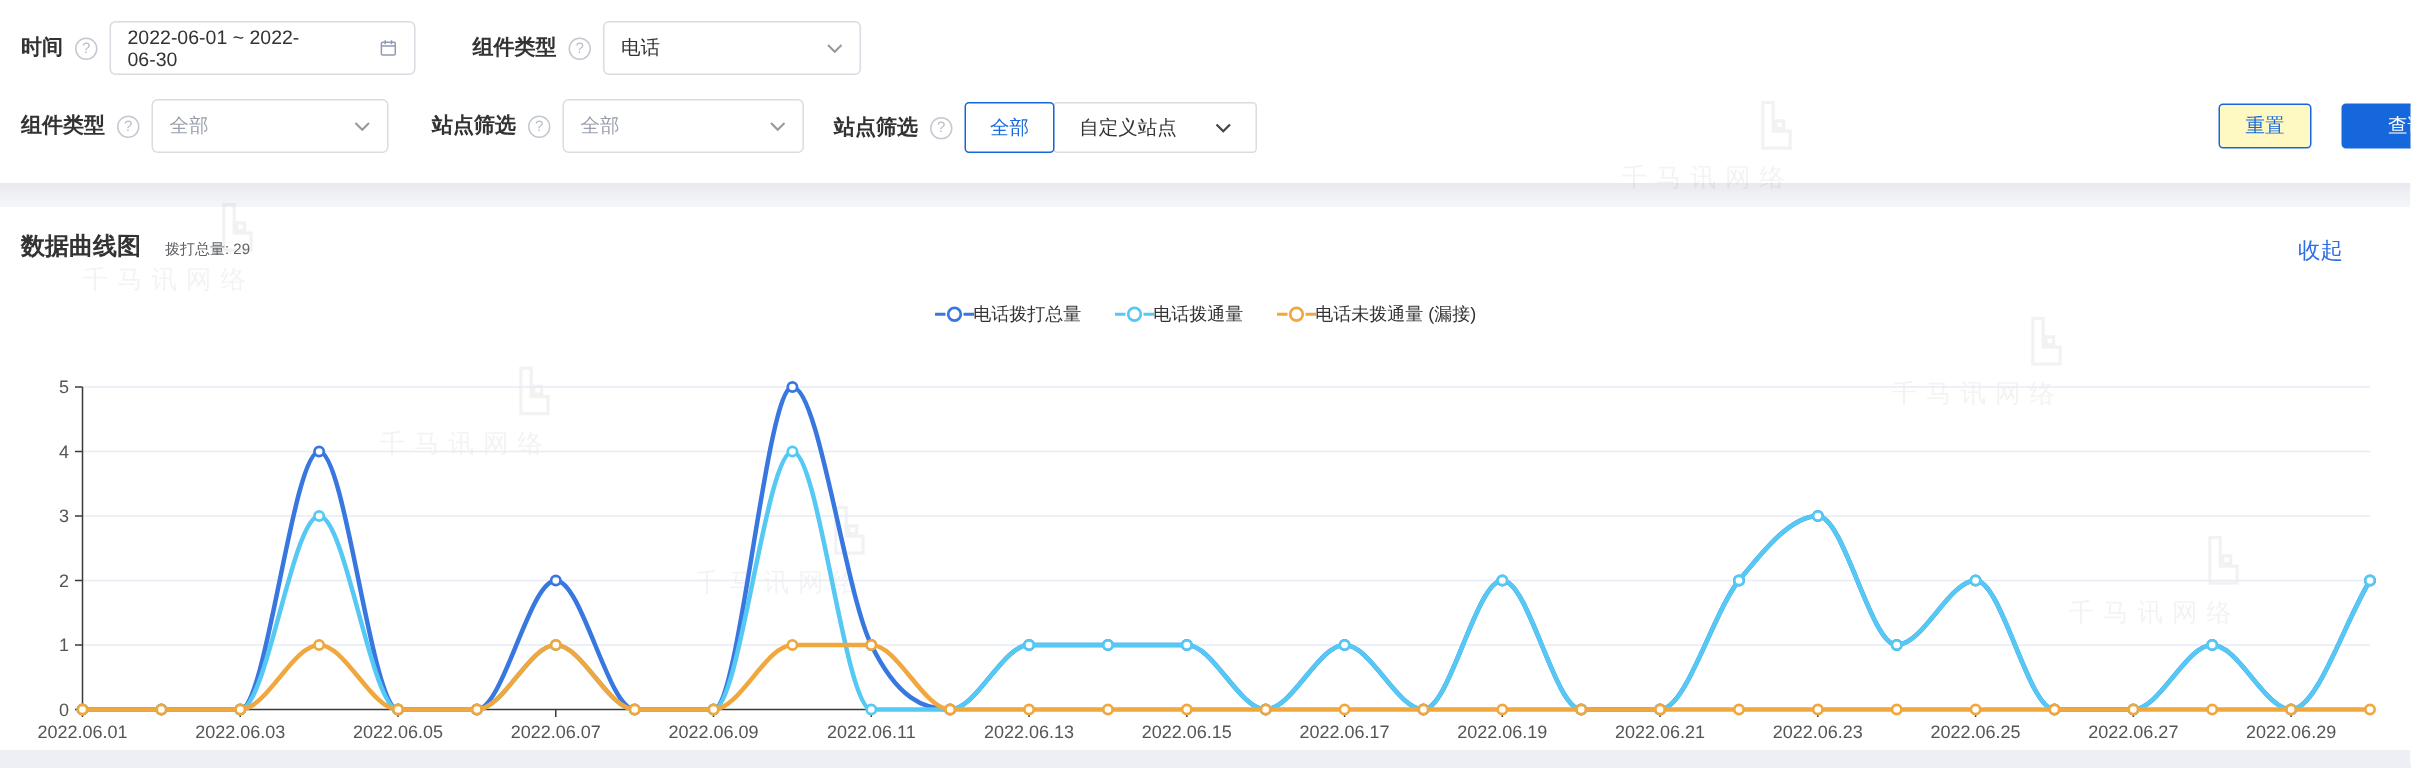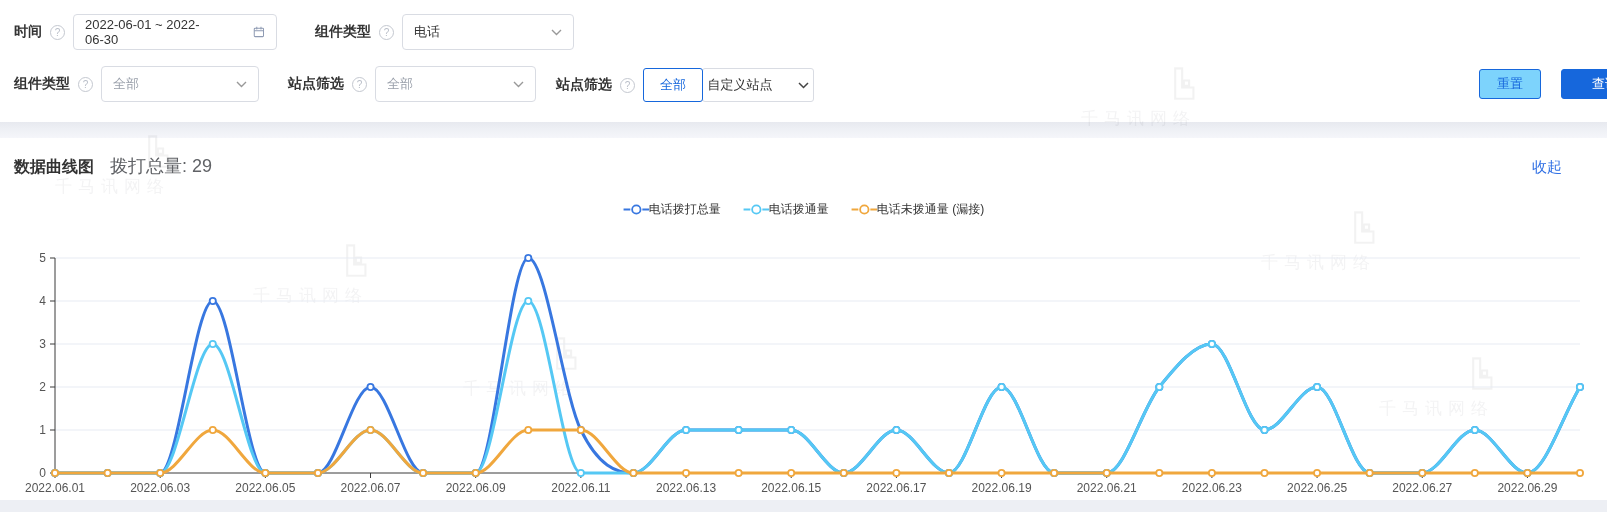--- a/index.html
+++ b/index.html
@@ -22,30 +22,30 @@
   .fgroup { position:absolute; z-index:3; display:flex; align-items:center; gap:8px; height:36px; }
   .flabel { font-size:14px; color:#333; font-weight:600; white-space:nowrap; }
   .help { width:15px; height:15px; border:1px solid #c4c8d0; border-radius:50%; color:#b9bec8;
     font-size:10px; line-height:13px; text-align:center; flex:0 0 auto; }
   .box { height:36px; border:1px solid #d9dce3; border-radius:4px; background:#fff;
     display:flex; align-items:center; justify-content:space-between; padding:0 11px; font-size:13px; color:#333;gap:44px; }
   .box.placeholder { color:#9aa0ab; }
   .seg { height:34px; border-radius:3px; background:#fff; display:flex; align-items:center;
     justify-content:center; font-size:13px; }
   .seg-all { width:60px; border:1px solid #1667dc; color:#1667dc; z-index:2; position:relative; }
-  .seg-custom { width:112px; border:1px solid #d9dce3; color:#333; margin-left:-1px; gap:25px;align-items:center; }
+  .seg-custom { width:136px; border:1px solid #d9dce3; color:#333; margin-left:-1px; gap:25px;align-items:center; }
   .btn { position:absolute; z-index:3; height:30px; border-radius:3px; font-size:13px;
     display:flex; align-items:center; justify-content:center; cursor:pointer; }
-  .btn-reset { left:1479px; top:69px; width:62px; background:#7dd3fc; border:1px solid #1667dc; color:#1667dc; }
+  .btn-reset { left:1479px; top:69px; width:62px; background:#fef9c3; border:1px solid #1667dc; color:#1667dc; }
   .btn-query { left:1561px; top:69px; width:88px; background:#1667dc; border:1px solid #1667dc; color:#fff; }
 
   
   .chart-head { position:absolute; left:14px; top:154px; z-index:3; display:flex; align-items:baseline; gap:16px; }
   .chart-title { font-size:16px; font-weight:700; color:#333; }
-  .chart-total { font-size:18px; color:#606266; }
+  .chart-total { font-size:10px; color:#606266; }
   .collapse-link { position:absolute; right:45px; top:158px; z-index:3; font-size:15px; color:#2f6fe4; cursor:pointer; }
 
   
   .legend { position:absolute; top:201px; left:50%; transform:translateX(-50%); z-index:3;
     display:flex; align-items:center; gap:22px; }
   .legend-item { display:flex; align-items:center; gap:0; font-size:12px; color:#333; cursor:pointer; white-space:nowrap; }
 
   .chart-svg { position:absolute; left:0; top:0; z-index:2; }
 </style>
 </head>

